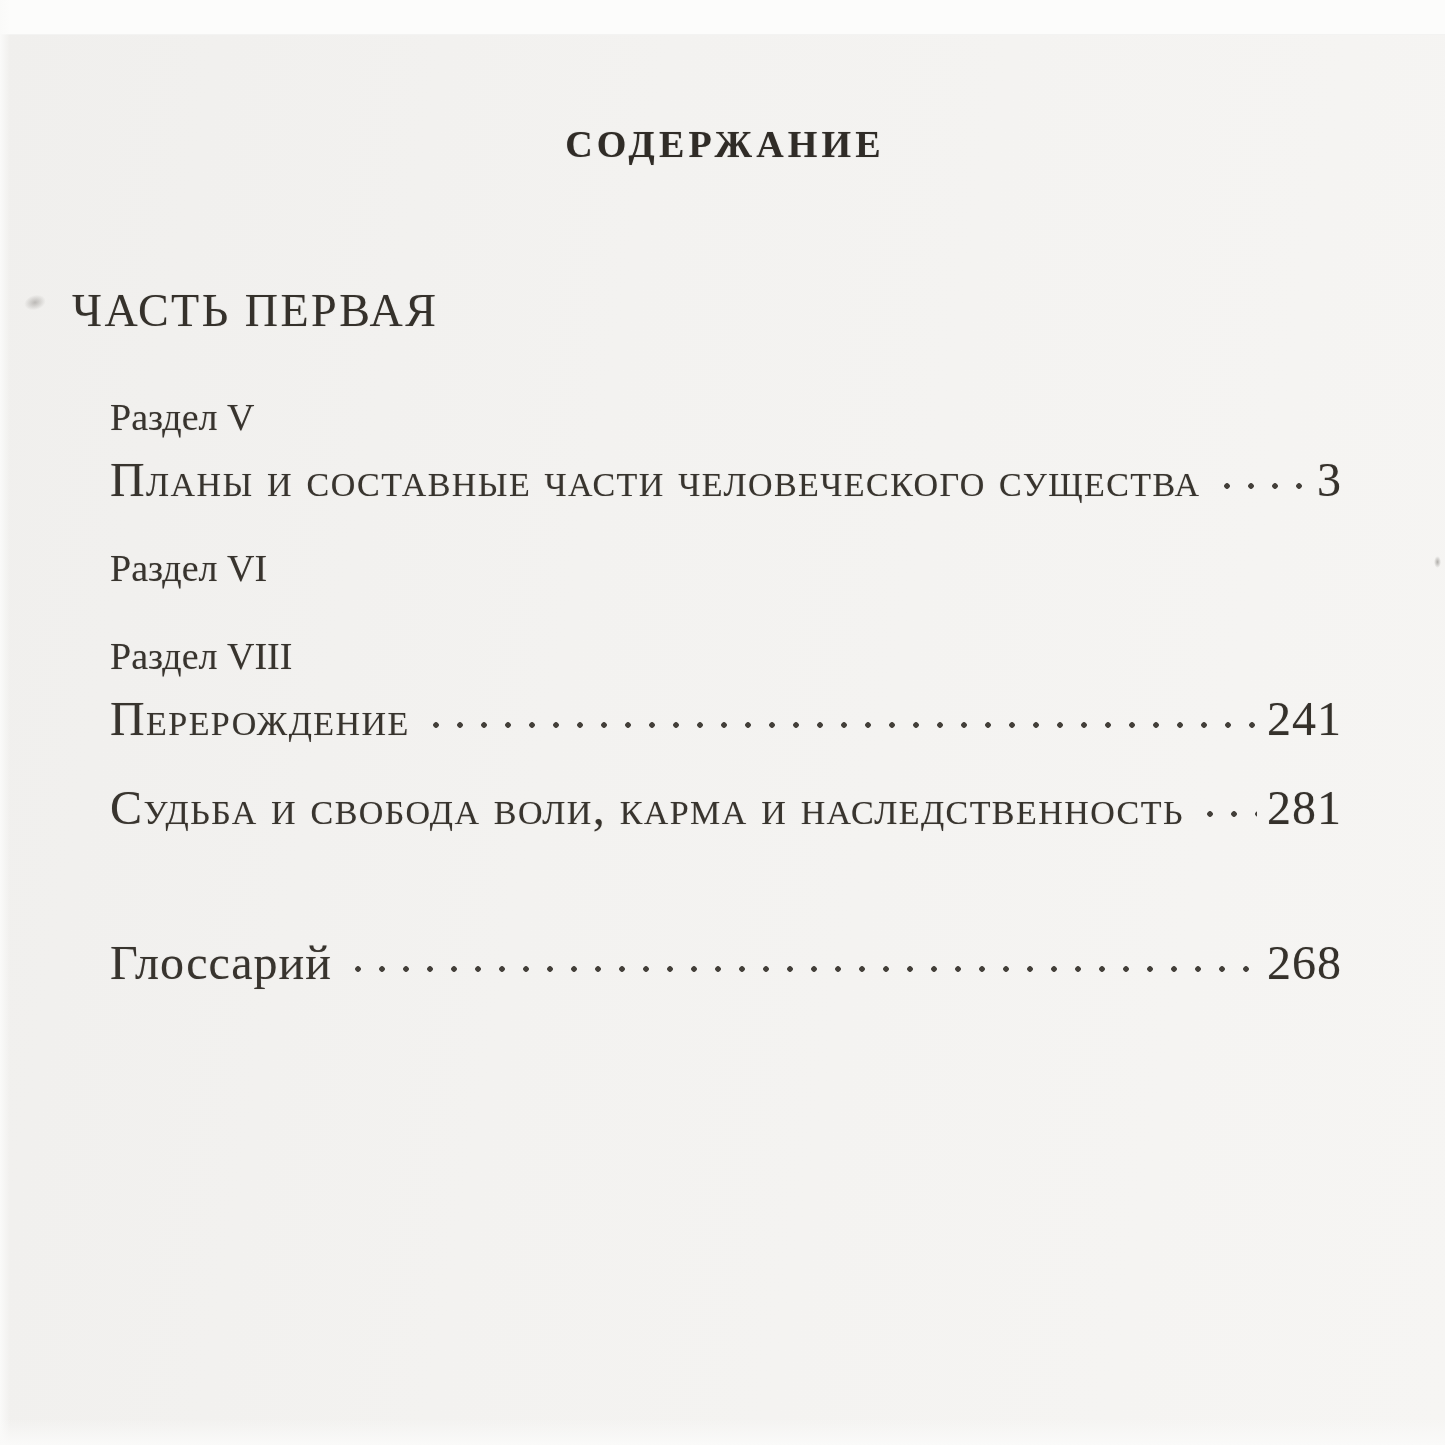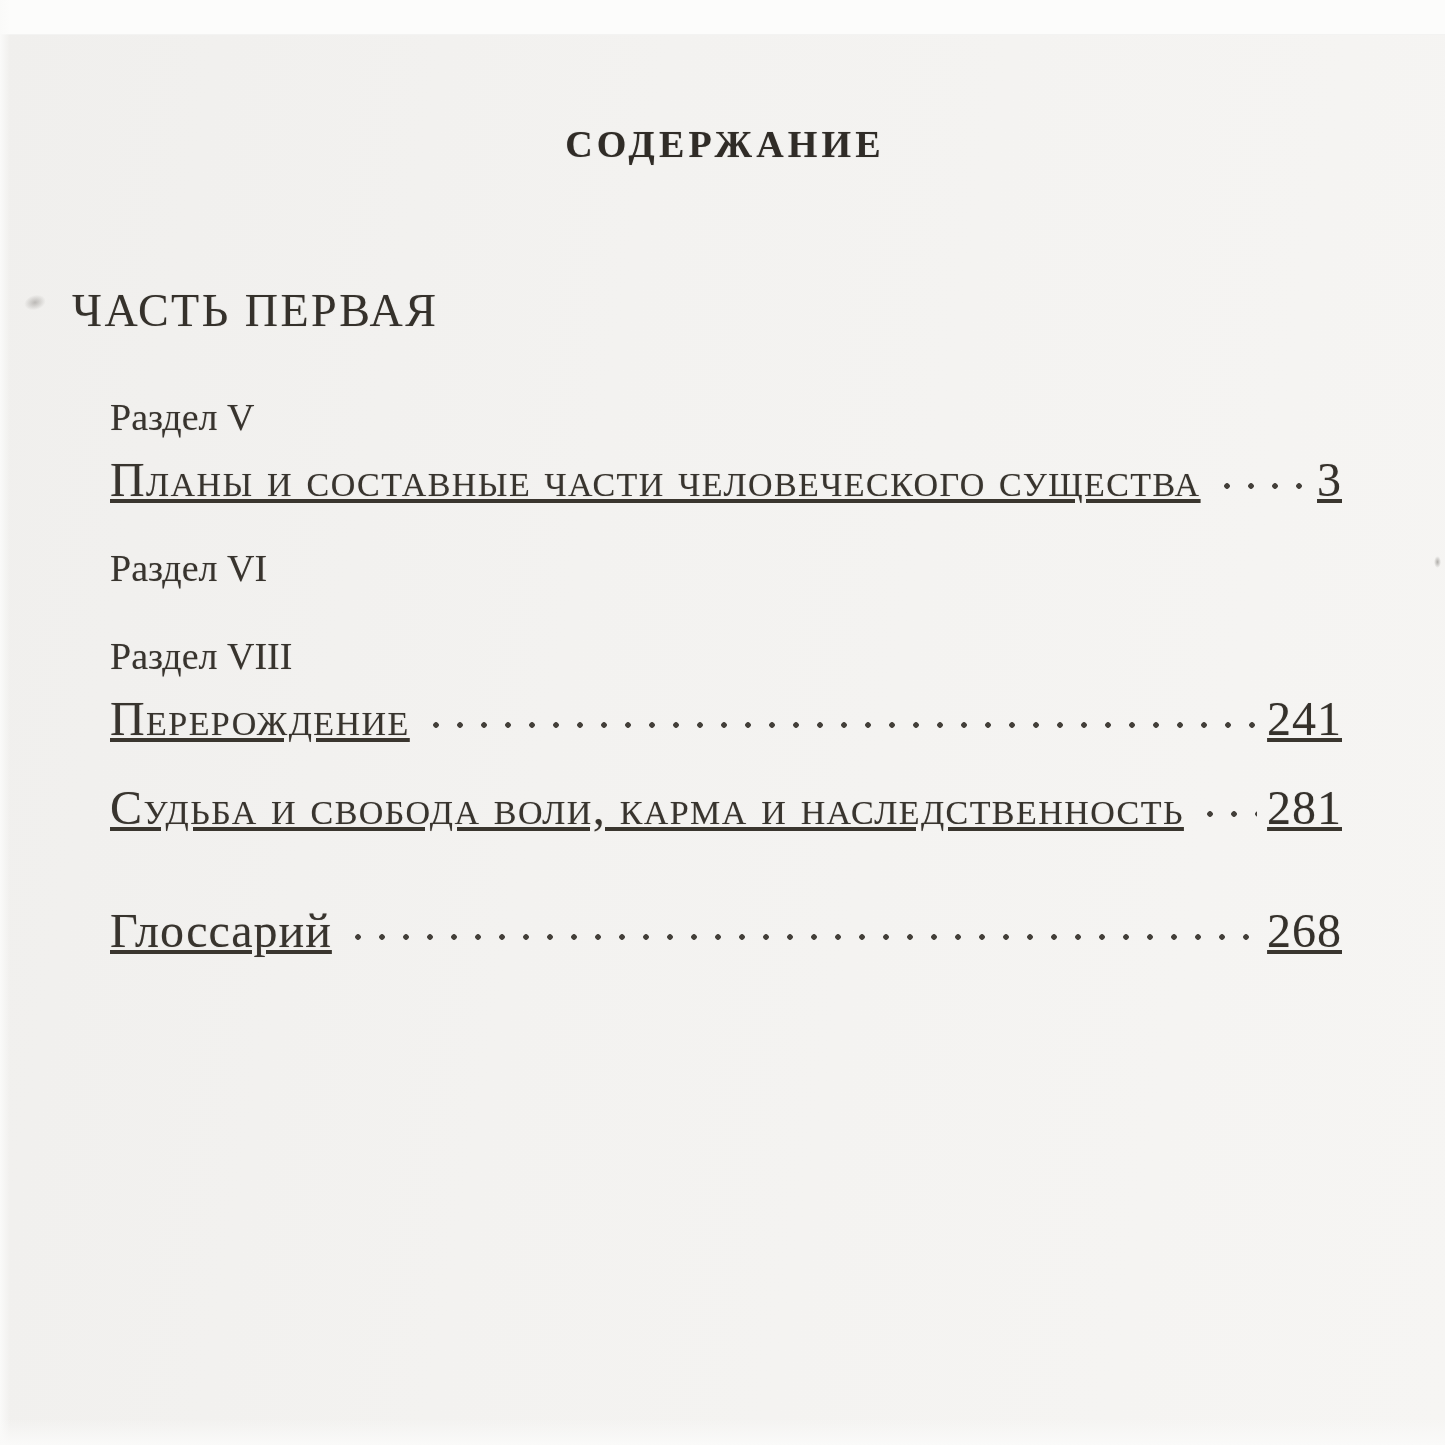--- a/index.html
+++ b/index.html
@@ -71,21 +71,20 @@
     line-height: 62px;
     color: #38342e;
     text-shadow: 0 0 1px rgba(55,50,45,0.3);
   }
   .entry-line {
     display: flex;
     align-items: baseline;
     font-size: 48px;
     line-height: 62px;
     text-shadow: 0 0 1px rgba(55,50,45,0.3);
-    text-decoration: underline;
   }
   .entry-title {
     font-variant: small-caps;
     letter-spacing: 0.03em;
     white-space: nowrap;
     color: #38342e;
   }
   .entry-title.plain { font-variant: normal; letter-spacing: 0.02em; }
   .leader {
     flex: 1 1 auto;
@@ -96,21 +95,21 @@
     background-image: radial-gradient(circle, #433f39 2.5px, rgba(67,63,57,0) 3.1px);
     background-size: 24px 10px;
     background-repeat: repeat-x;
     background-position: left 6px bottom 5px;
   }
   .entry-page {
     white-space: nowrap;
     color: #35312b;
     letter-spacing: 0.02em;
   }
-  .glossary { margin-top: 60px; }
+  .glossary { margin-top: 92px; }
 </style>
 </head>
 <body>
 
 <div class="scan">
   <div class="edge-top"></div>
   <div class="edge-left"></div>
   <div class="edge-bottom"></div>
   <div class="smudge"></div>
   <div class="speck"></div>

